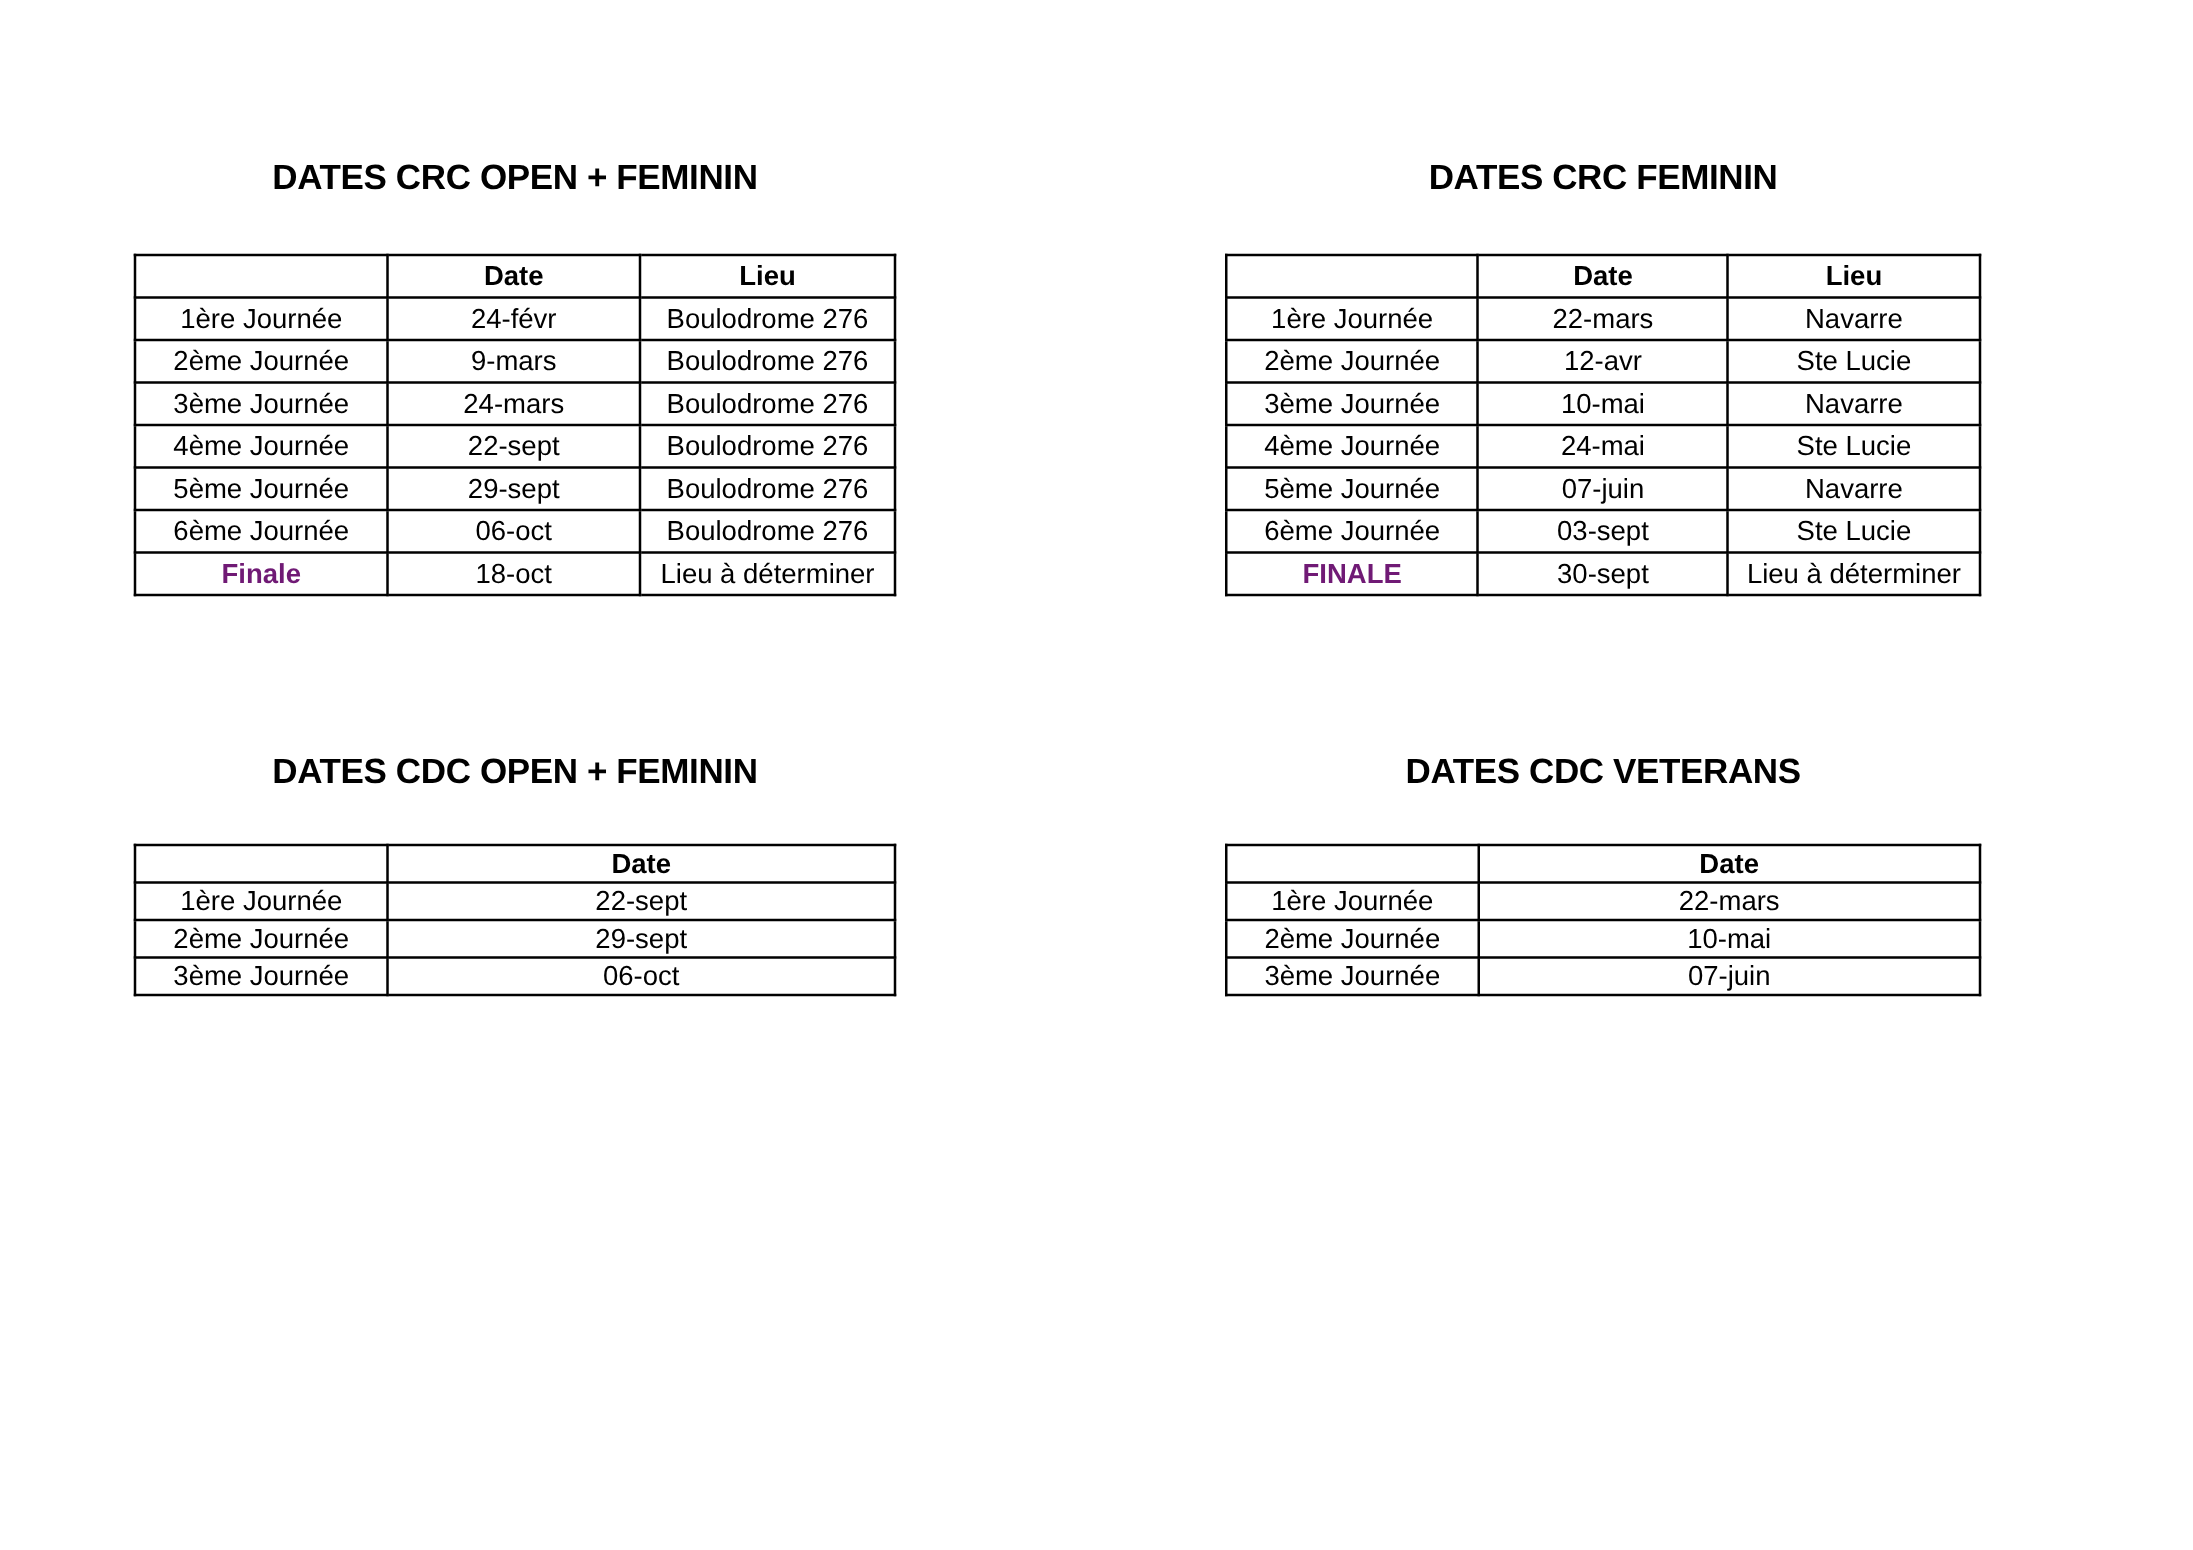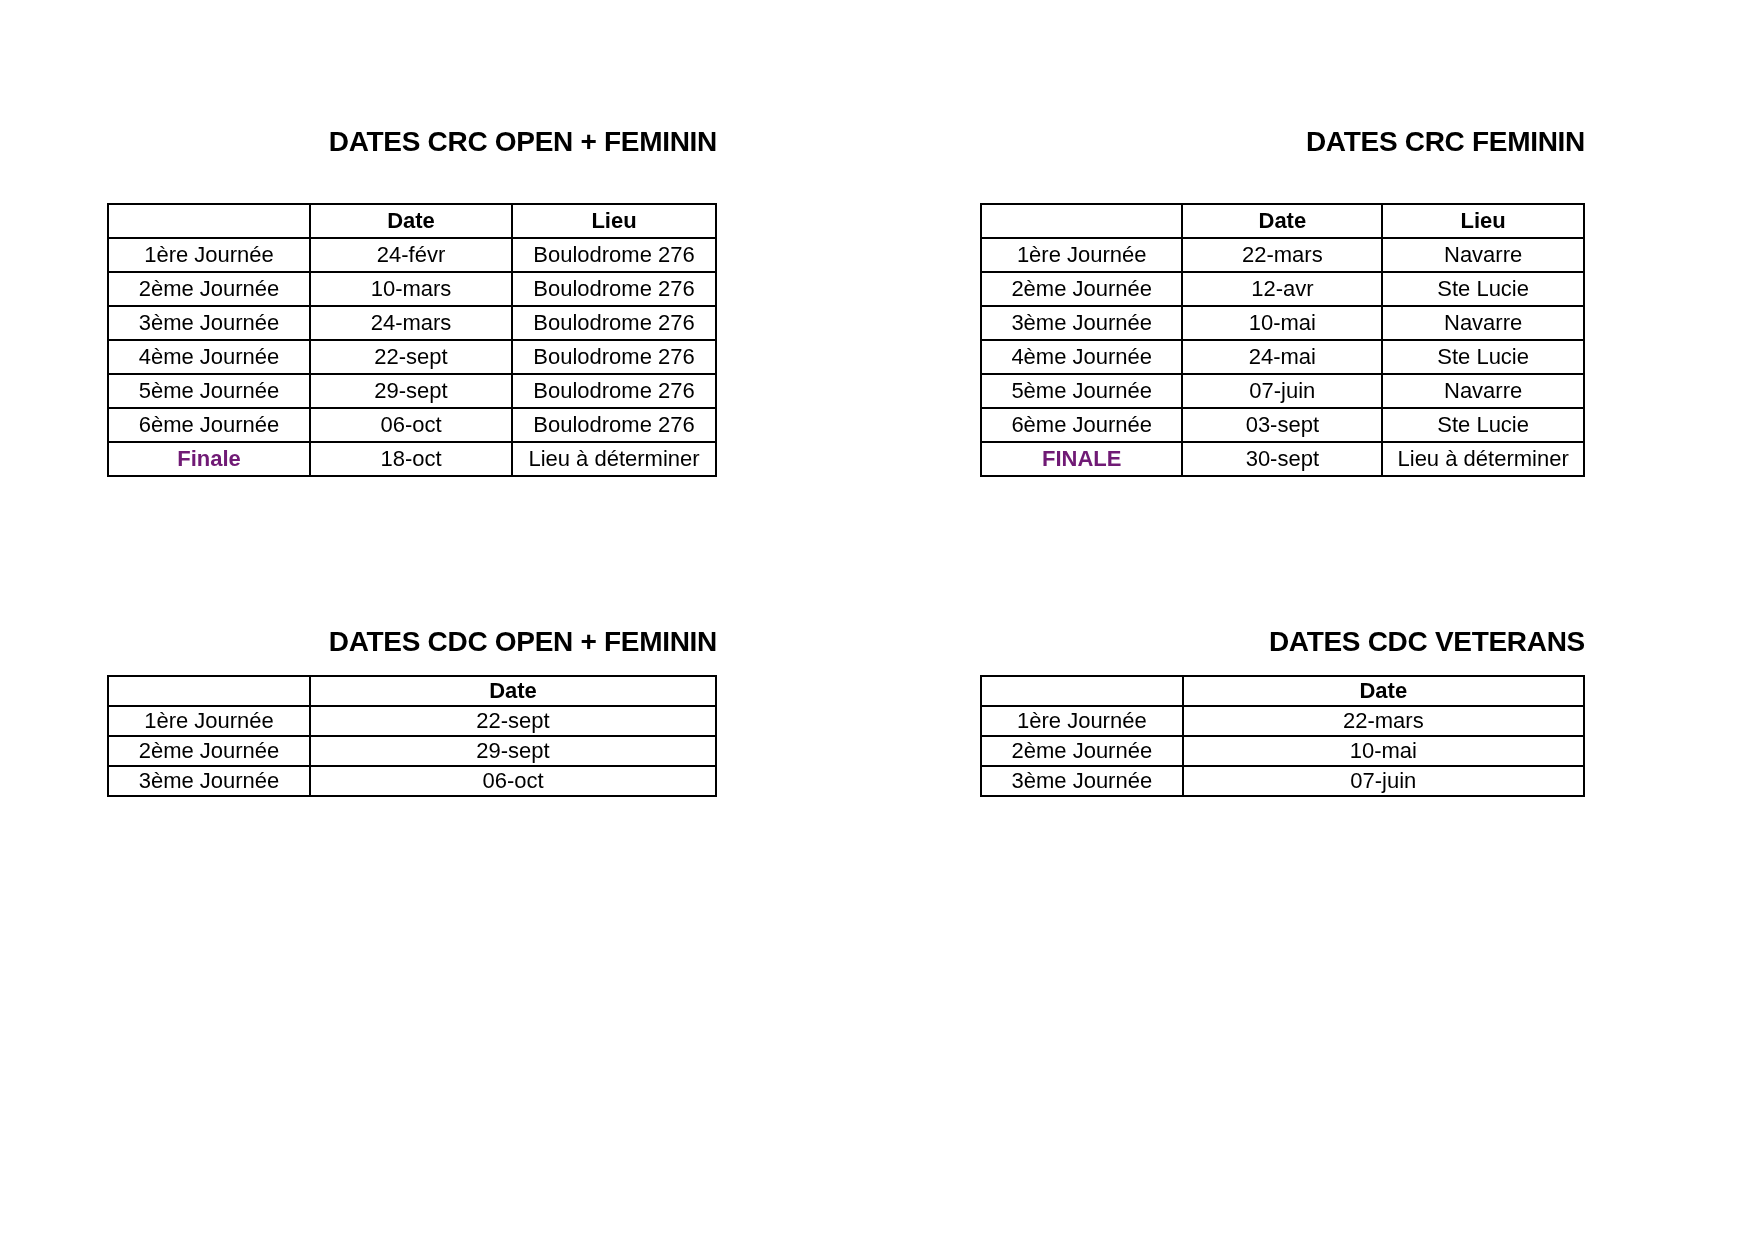--- a/index.html
+++ b/index.html
@@ -15,21 +15,21 @@
       font-family: "Liberation Sans", "DejaVu Sans", sans-serif;
       color: #000000;
     }
     .section {
       position: absolute;
     }
     .section-title {
       position: absolute;
       left: 0;
       width: 100%;
-      text-align: right;
+      text-align: center;
       font-weight: bold;
       font-size: 28px;
       line-height: 36px;
       letter-spacing: -0.3px;
     }
     table.sched {
       position: absolute;
       left: 0;
       border-collapse: collapse;
       table-layout: fixed;
@@ -50,21 +50,21 @@
     .bottom table.sched th, .bottom table.sched td { height: 28px; line-height: 28px; }
     .finale { color: #701a75; font-weight: bold; }
 
     #sec-crc-open   { left: 107px; top: 120px; width: 610px; }
     #sec-crc-vet    { left: 980px; top: 120px; width: 605px; }
     #sec-cdc-open   { left: 107px; top: 595px; width: 610px; }
     #sec-cdc-vet    { left: 980px; top: 595px; width: 605px; }
 
     .top .section-title { top: 4px; }
     .top table.sched { top: 83px; }
-    .bottom .section-title { top: 4px; margin-top: 25px; }
+    .bottom .section-title { top: 4px; }
     .bottom table.sched { top: 80px; }
   </style>
 </head>
 <body>
 
 <div class="section top" id="sec-crc-open">
   <div class="section-title">DATES CRC OPEN + FEMININ</div>
   <table class="sched">
     <colgroup>
         <col style="width:202px">
@@ -77,21 +77,21 @@
       <th>Date</th>
       <th>Lieu</th>
     </tr>
     <tr>
       <td>1ère Journée</td>
       <td>24-févr</td>
       <td>Boulodrome 276</td>
     </tr>
     <tr>
       <td>2ème Journée</td>
-      <td>10-mars</td>
+      <td>9-mars</td>
       <td>Boulodrome 276</td>
     </tr>
     <tr>
       <td>3ème Journée</td>
       <td>24-mars</td>
       <td>Boulodrome 276</td>
     </tr>
     <tr>
       <td>4ème Journée</td>
       <td>22-sept</td>

